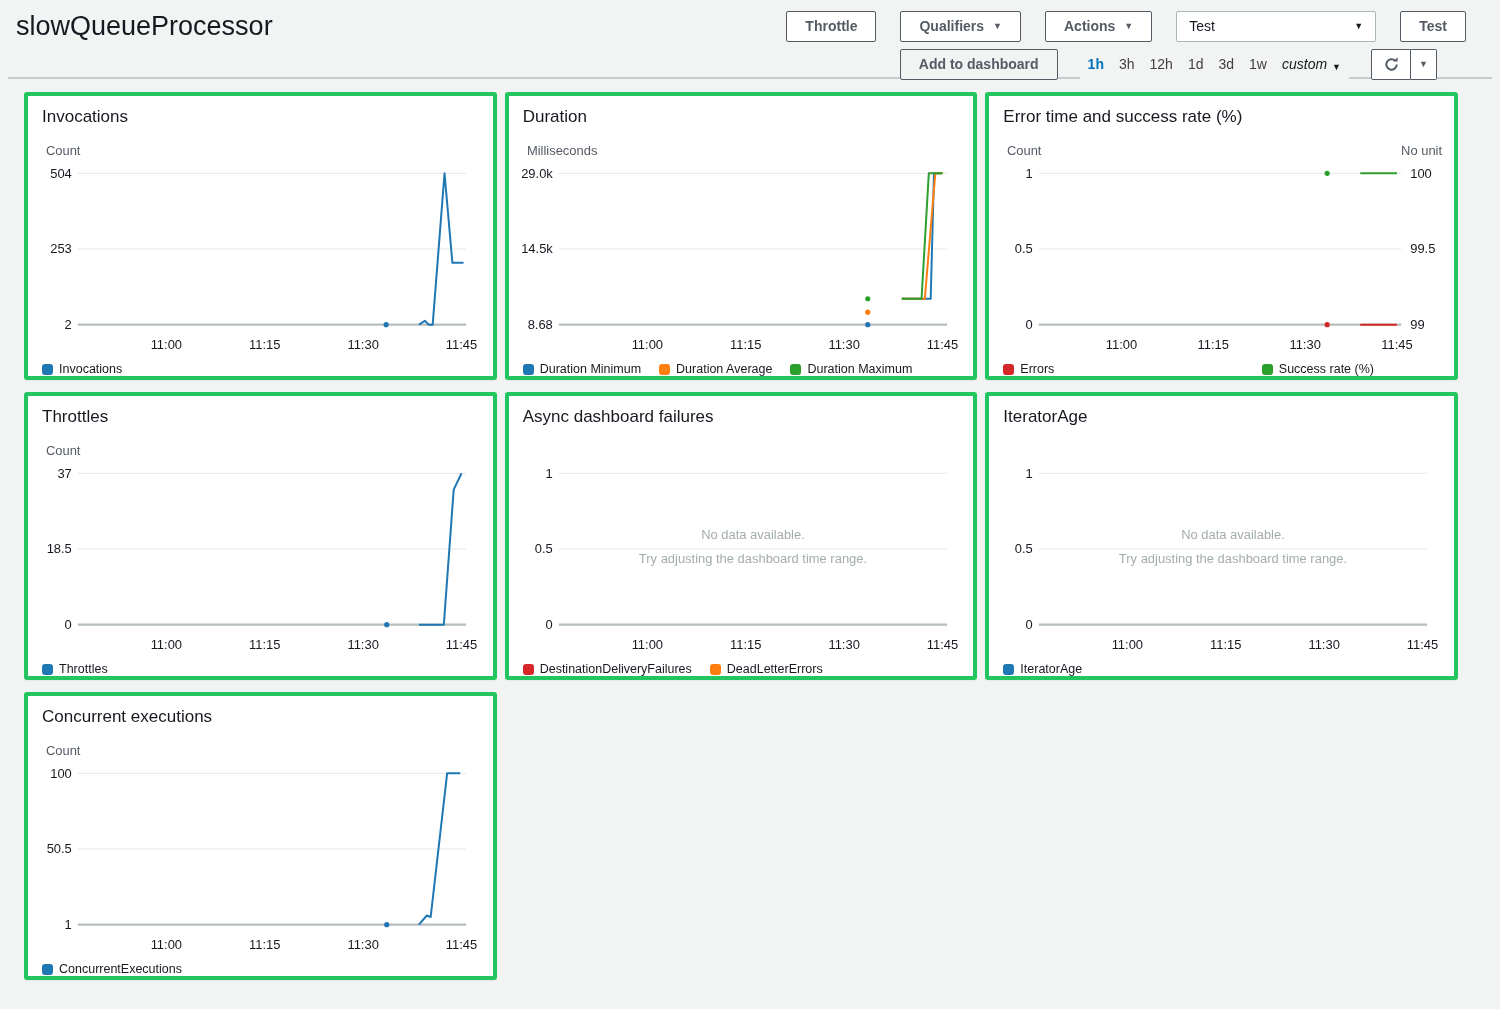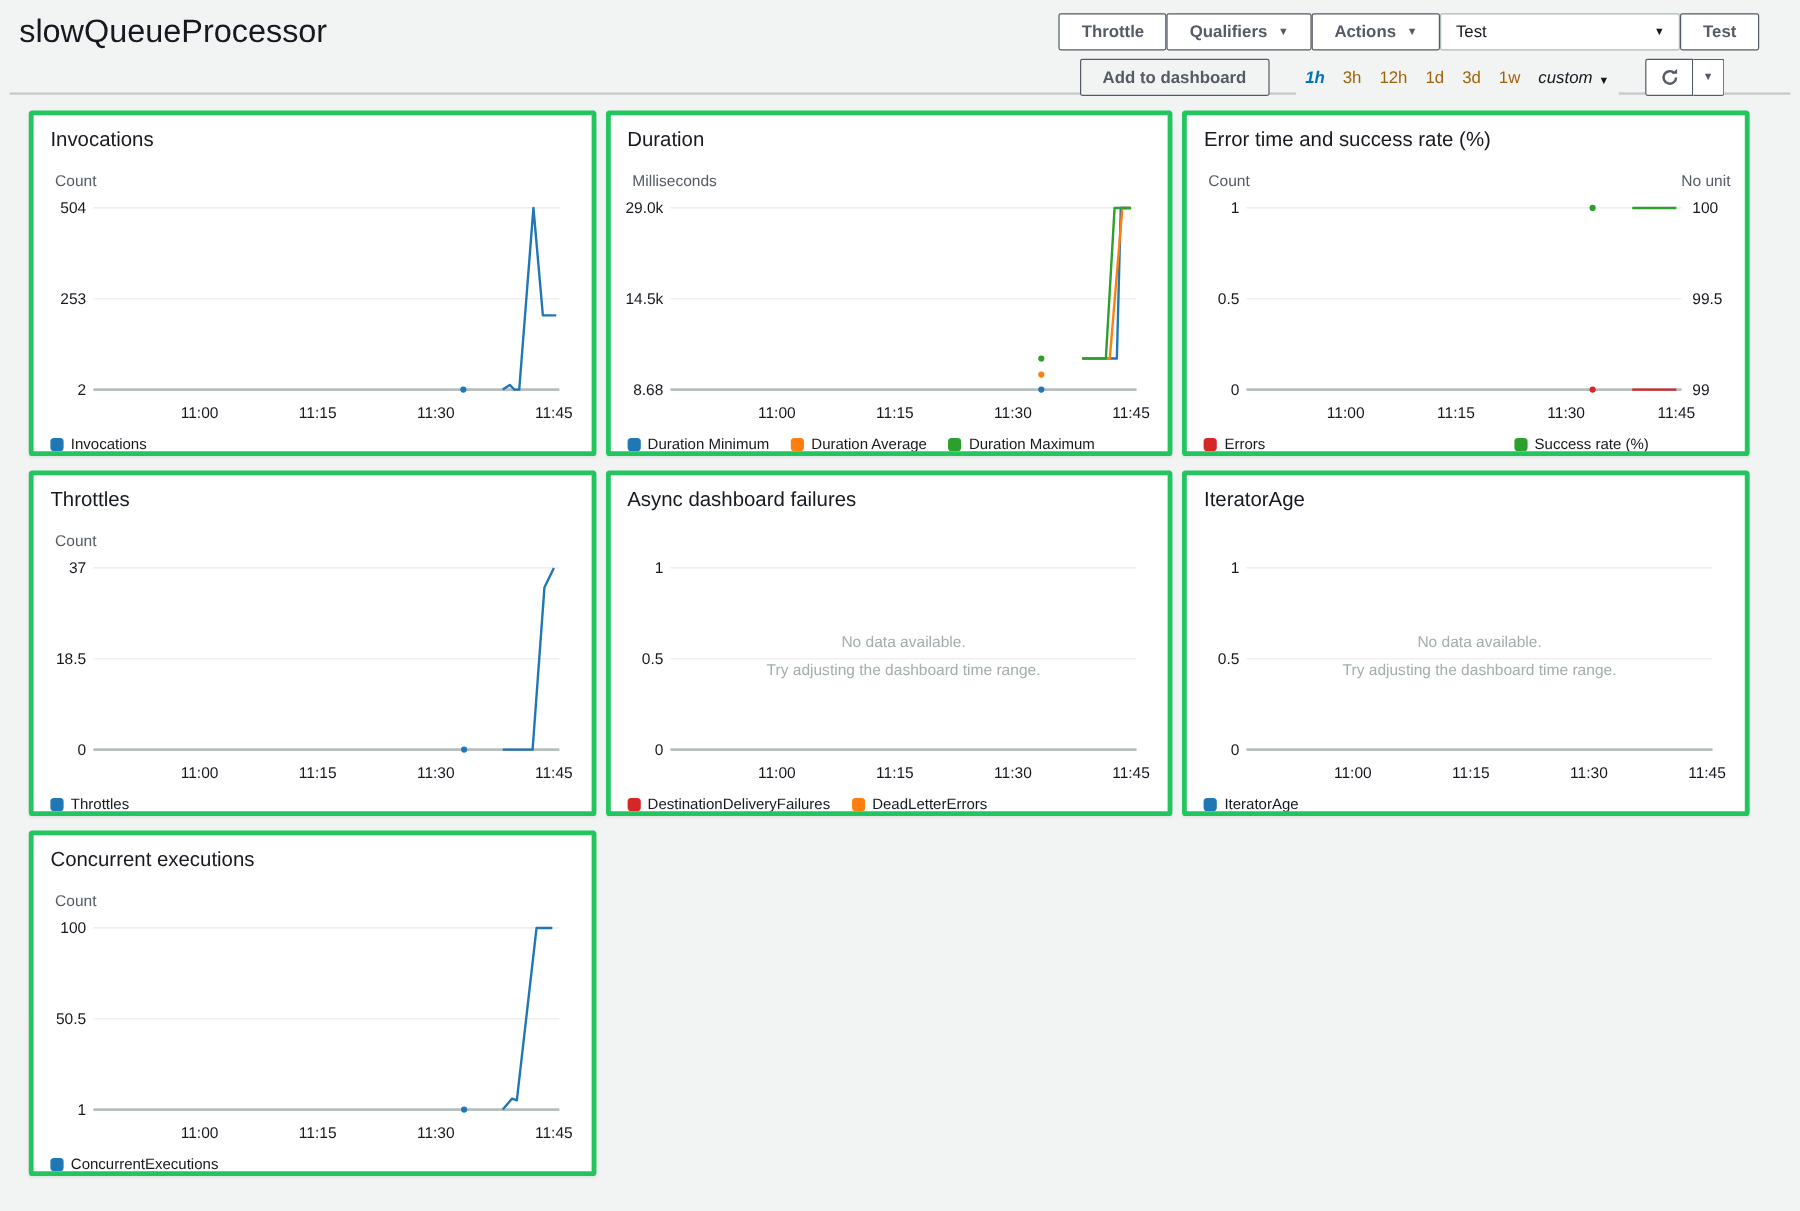--- a/index.html
+++ b/index.html
@@ -5,39 +5,39 @@
   html,body{margin:0;padding:0;}
   body{
     width:1500px;height:1009px;overflow:hidden;
     background:#f2f3f3;color:#16191f;
     font-family:"Liberation Sans",sans-serif;
     -webkit-font-smoothing:antialiased;
   }
   
   .header{display:flex;justify-content:space-between;align-items:center;padding:8px 34px 4px 16px;}
   .page-title{font-size:27px;font-weight:400;margin:0;line-height:36px;}
-  .header-actions{display:flex;gap:0;align-items:center;}
+  .header-actions{display:flex;gap:24px;align-items:center;}
   .hbtn{
     height:31px;background:#fff;border:1px solid #545b64;border-radius:2px;
     color:#545b64;font-weight:700;font-size:14px;padding:0 18px;
     display:flex;align-items:center;gap:9px;cursor:pointer;font-family:inherit;box-sizing:border-box;
   }
   .caret{font-size:9px;line-height:1;}
   .hselect{
     height:31px;width:200px;background:#fff;border:1px solid #aab7b8;border-radius:2px;
     display:flex;align-items:center;justify-content:space-between;padding:0 12px;
     font-size:14px;color:#16191f;cursor:pointer;box-sizing:border-box;
   }
   
   .toolbar{position:relative;display:flex;justify-content:flex-end;align-items:center;gap:22px;height:32px;margin-top:0;padding-right:63px;}
   .toolbar-divider{position:absolute;left:8px;right:8px;bottom:1px;border-top:2px solid #c6cbcb;z-index:0;}
   .toolbar>*:not(.toolbar-divider){position:relative;z-index:1;background:#f2f3f3;}
   .ranges{display:flex;gap:15px;align-items:center;font-size:14px;height:100%;padding:0 8px;}
-  .range{cursor:pointer;color:#a16207;}
-  .range.active{color:#0073bb;font-weight:700;font-style:italic;}
+  .range{cursor:pointer;color:#404040;}
+  .range.active{color:#0073bb;font-weight:700;}
   .range-custom{cursor:pointer;display:flex;align-items:flex-end;gap:5px;font-style:italic;}
   .refresh-group{display:flex;}
   .rbtn{height:31px;background:#fff;border:1px solid #545b64;color:#545b64;display:flex;align-items:center;justify-content:center;cursor:pointer;box-sizing:border-box;}
   .rbtn.main{width:40px;border-radius:2px 0 0 2px;}
   .rbtn.arrow{width:26px;border-left:0;border-radius:0 2px 2px 0;font-size:9px;}
   
   .grid{display:grid;grid-template-columns:repeat(3,1fr);gap:12px 8px;margin:12px 42px 13px 24px;}
   .panel{background:#fff;border:4px solid #22c55e;border-radius:3px;box-shadow:0 1px 2px rgba(0,0,0,.06);height:288px;box-sizing:border-box;overflow:hidden;}
   .panel-title{font-size:17px;padding:11px 14px 2px;color:#16191f;}
   svg text{font-family:"Liberation Sans",sans-serif;}

